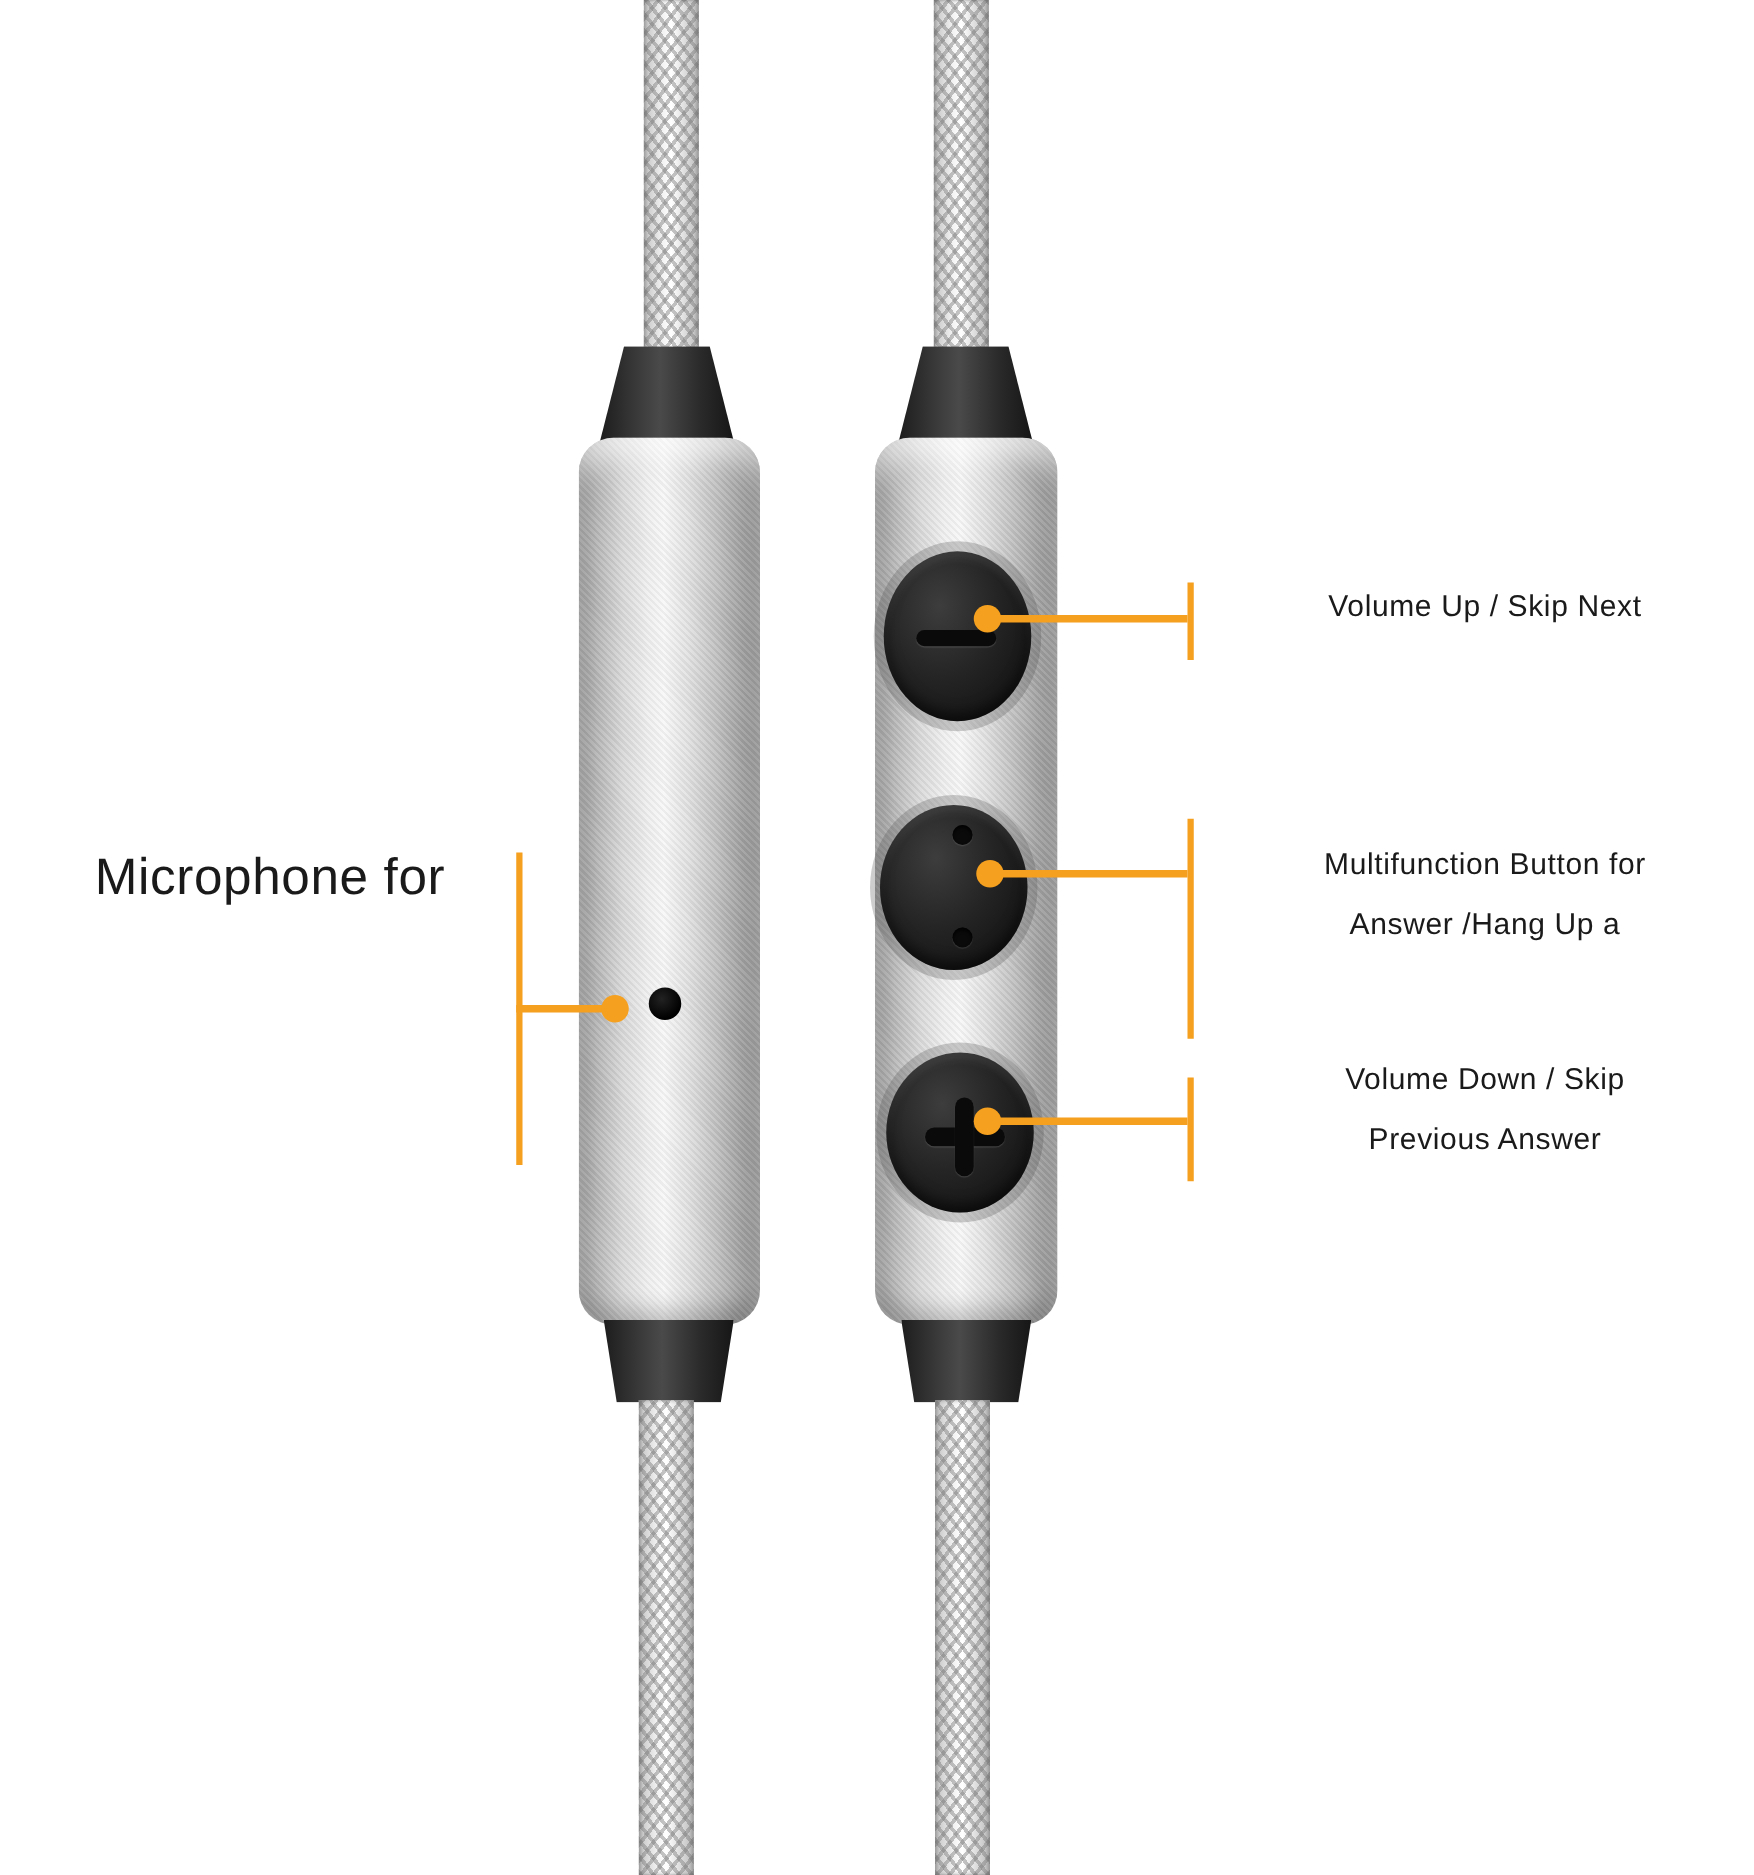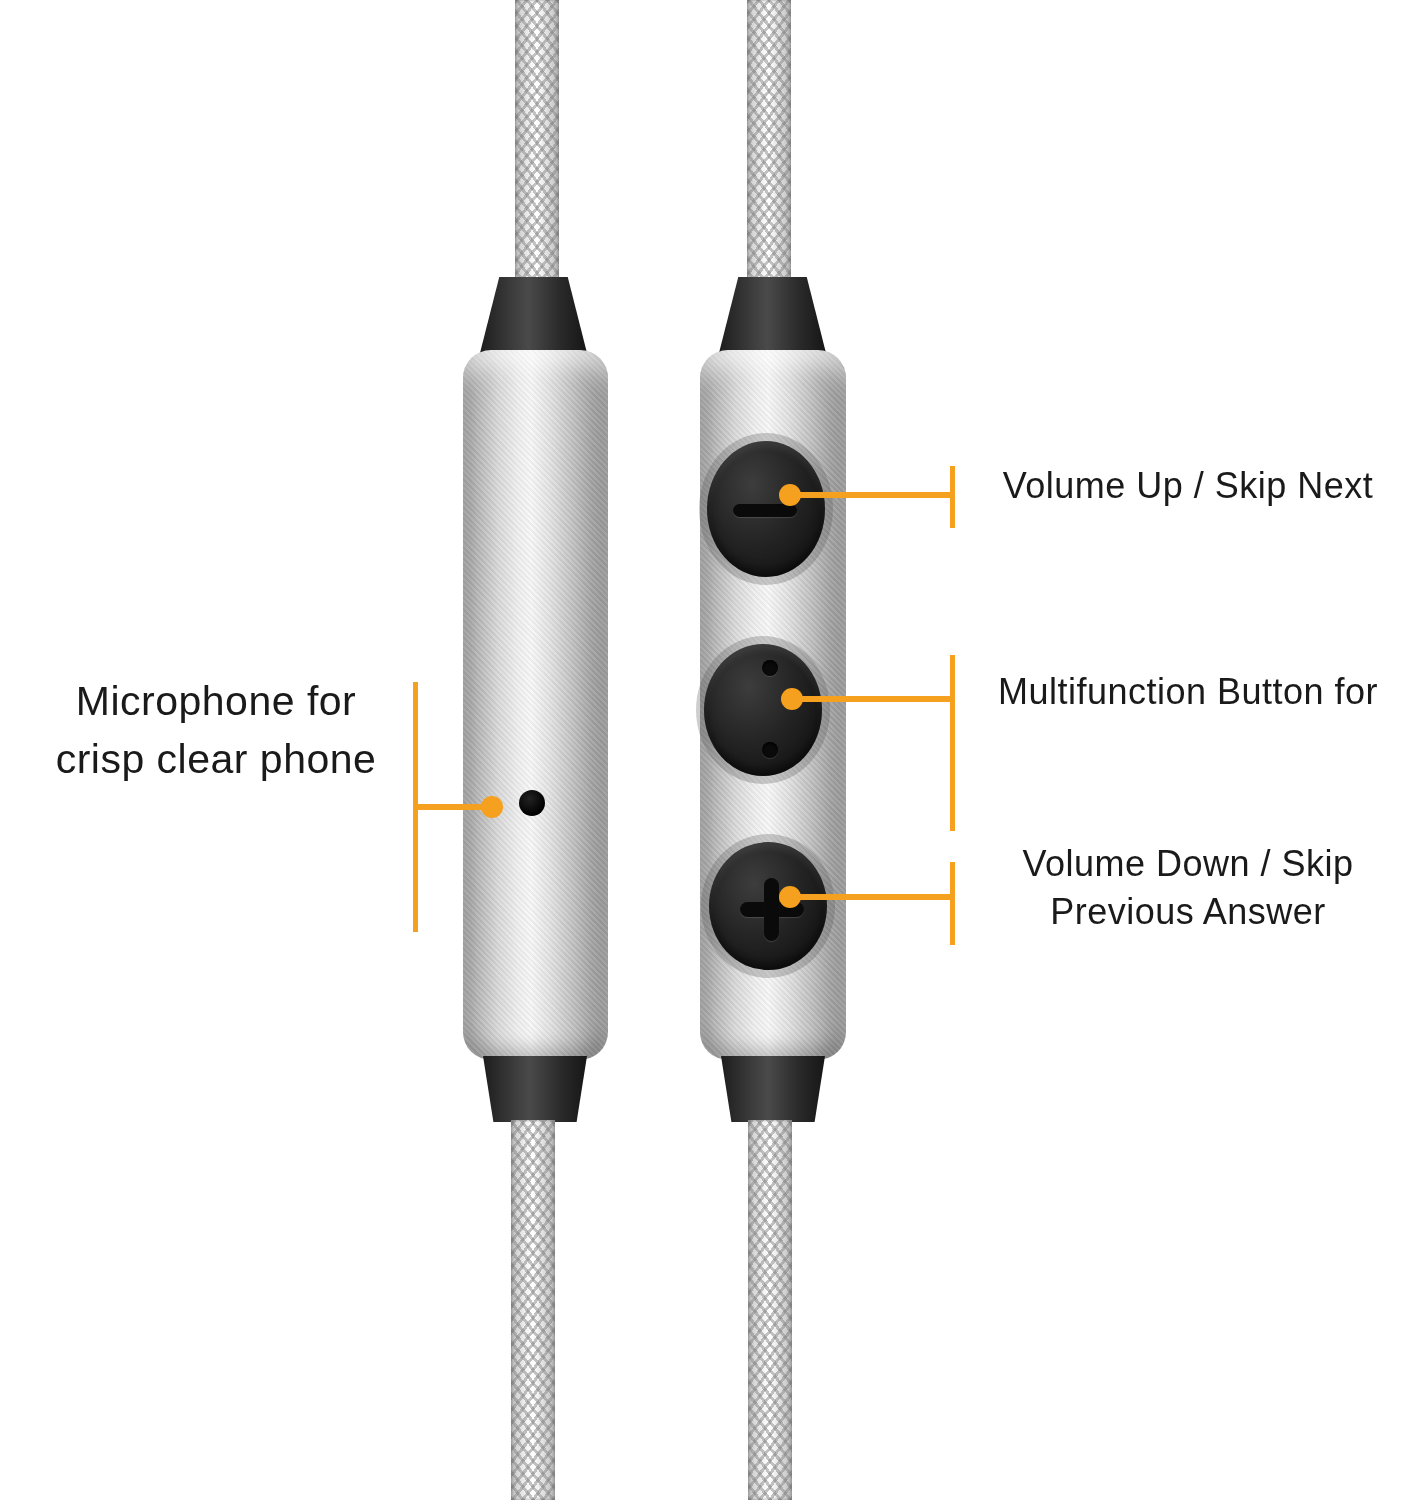--- a/index.html
+++ b/index.html
@@ -56,21 +56,21 @@
   .glyph.bar{ border-radius:8px; }
   
   .lead{ position:absolute; background:var(--accent,#F5A01E); }
   .lead-dot{
     position:absolute; width:22px;height:22px;border-radius:50%;
     background:var(--accent,#F5A01E);
   }
   
   .note{ position:absolute; text-align:center; font-weight:400; letter-spacing:.5px; }
   .note.left-note{ left:22px; width:388px; font-size:41px; line-height:58px; }
-  .note.right-note{ left:978px; width:420px; font-size:36px; line-height:48px; }
+  .note.right-note{ left:978px; width:420px; font-size:24px; line-height:48px; }
   .note div{ white-space:nowrap; }
 </style>
 </head>
 <body>
 
 <div class="canvas" style="--accent: #F5A01E; background: rgb(255, 255, 255); color: rgb(26, 26, 26);">
 
   <div class="cable" style="left:515px;top:0;height:286px;"></div>
   <div class="cone top" style="left:480px;top:277px;width:107px;height:76px;"></div>
   <div class="remote-body" style="left:463px;top:350px;"></div>
@@ -95,35 +95,35 @@
   </div>
 
   <div class="cone bottom" style="left:721px;top:1056px;width:104px;height:66px;"></div>
   <div class="cable" style="left:748px;top:1120px;height:380px;"></div>
 
   <div class="lead" style="left:413px;top:682px;width:5px;height:250px;"></div>
   <div class="lead" style="left:413px;top:804px;width:72px;height:6px;"></div>
   <div class="lead-dot" style="left:481px;top:796px;"></div>
   <div class="note left-note" style="top:672px;">
     <div>Microphone for</div>
-    <div>crisp clear phone</div>
   </div>
 
   <div class="lead-dot" style="left:779px;top:484px;"></div>
   <div class="lead" style="left:790px;top:492px;width:160px;height:6px;"></div>
   <div class="lead" style="left:950px;top:466px;width:5px;height:62px;"></div>
   <div class="note right-note" style="top:462px;">
     <div>Volume Up / Skip Next</div>
   </div>
 
   <div class="lead-dot" style="left:781px;top:688px;"></div>
   <div class="lead" style="left:792px;top:696px;width:158px;height:6px;"></div>
   <div class="lead" style="left:950px;top:655px;width:5px;height:176px;"></div>
   <div class="note right-note" style="top:648px;margin-top:20px;">
     <div>Multifunction Button for</div>
+    <div>Answer /Hang Up a</div>
   </div>
 
   <div class="lead-dot" style="left:779px;top:886px;"></div>
   <div class="lead" style="left:790px;top:894px;width:160px;height:6px;"></div>
   <div class="lead" style="left:950px;top:862px;width:5px;height:83px;"></div>
   <div class="note right-note" style="top:840px;">
     <div>Volume Down / Skip</div>
     <div>Previous Answer</div>
   </div>
 

